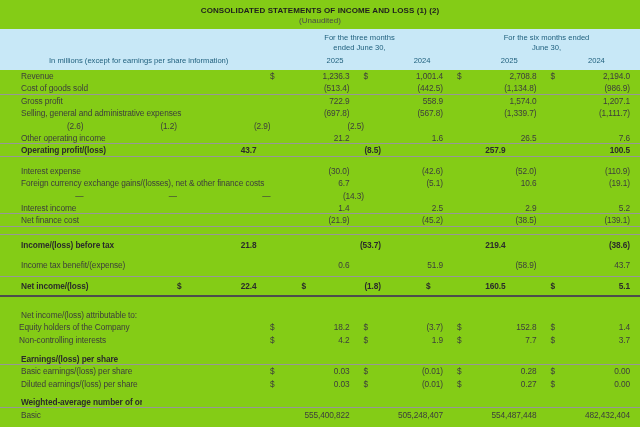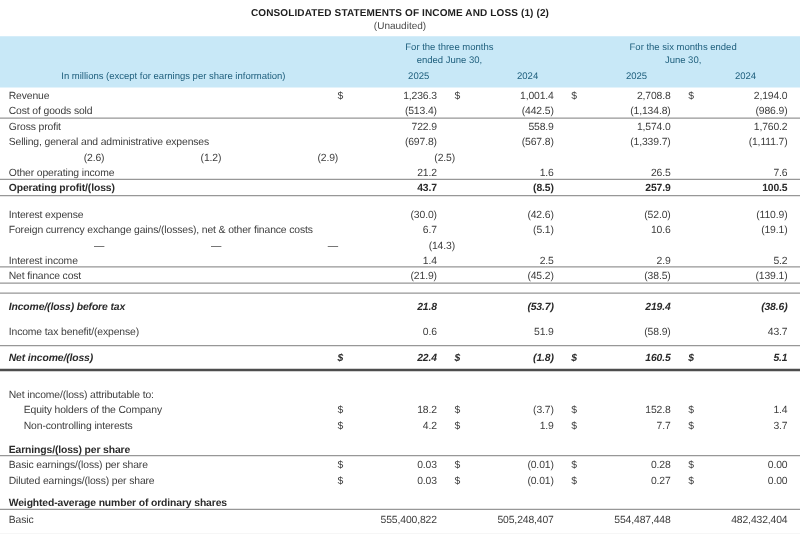--- a/index.html
+++ b/index.html
@@ -1,42 +1,42 @@
 <!DOCTYPE html>
 <html><head>
 <meta charset="utf-8">
 <style>
   html,body{margin:0;padding:0;background:#e9e9e9;}
   .page{
-    width:640px;height:427px;background:#ffffff;overflow:hidden;
+    width:640px;height:427px;background:#84cc16;overflow:hidden;
     font-family:"Liberation Sans","DejaVu Sans",sans-serif;
     color:#3d3d3d;position:relative;margin:0 auto;
   }
   
   .titles{text-align:center;padding-top:5px;}
   .t1{font-size:8px;font-weight:bold;color:#1e1e1e;line-height:11px;letter-spacing:.1px;}
   .t2{font-size:8px;color:#4a4a4a;line-height:10px;}
   .t3{font-size:8px;color:#4a4a4a;line-height:10px;}
   
   .band{background:#c8e8f7;color:#20607e;margin-top:3px;}
   .band-top{display:flex;font-size:7.6px;line-height:10px;padding-top:4px;}
   .bt-spacer{width:266px;}
   .bt-g{width:187px;text-align:center;}
   .band-bottom{display:flex;font-size:7.6px;line-height:10px;padding:3px 0 4px 0;margin-left:43px;}
   .bb-label{width:266px;padding-left:6px;box-sizing:border-box;white-space:nowrap;}
   .bb-year{width:93.5px;text-align:center;}
   
   .tbl{font-size:8.3px;letter-spacing:-.1px;}
   .row{display:flex;align-items:center;min-height:12.4px;box-sizing:border-box;}
   .row.bb{border-bottom:1px solid #979797;}
-  .row.bt{border-top:1px solid #979797;font-style:italic;}
+  .row.bt{border-top:1px solid #979797;}
   .row.bb2{border-bottom:2px solid #4d4d4d;}
   .row.tall{min-height:21px;}
-  .row.bold{font-weight:bold;color:#2b2b2b;}
-  .lbl{flex:1;padding-left:7px;white-space:nowrap;overflow:hidden;}
+  .row.bold{font-weight:bold;color:#2b2b2b;gap:31px;}
+  .lbl{flex:1;padding-left:21px;white-space:nowrap;overflow:hidden;}
   .row.indent .lbl{padding-left:19px;}
   .grp{width:93.5px;display:flex;box-sizing:border-box;}
   .d{padding-left:4px;width:12px;}
   .v{flex:1;text-align:right;padding-right:10px;white-space:nowrap;}
   .spacer{width:100%;}
 </style>
 </head>
 <body>
 
 <div class="page">
@@ -115,21 +115,21 @@
         <div class="grp">
           <span class="d"></span>
           <span class="v">558.9</span>
         </div>
         <div class="grp">
           <span class="d"></span>
           <span class="v">1,574.0</span>
         </div>
         <div class="grp">
           <span class="d"></span>
-          <span class="v">1,760.2</span>
+          <span class="v">1,207.1</span>
         </div>
       </div>
       <div class="row">
         <div class="lbl">Selling, general and administrative expenses</div>
         <div class="grp">
           <span class="d"></span>
           <span class="v">(697.8)</span>
         </div>
         <div class="grp">
           <span class="d"></span>

